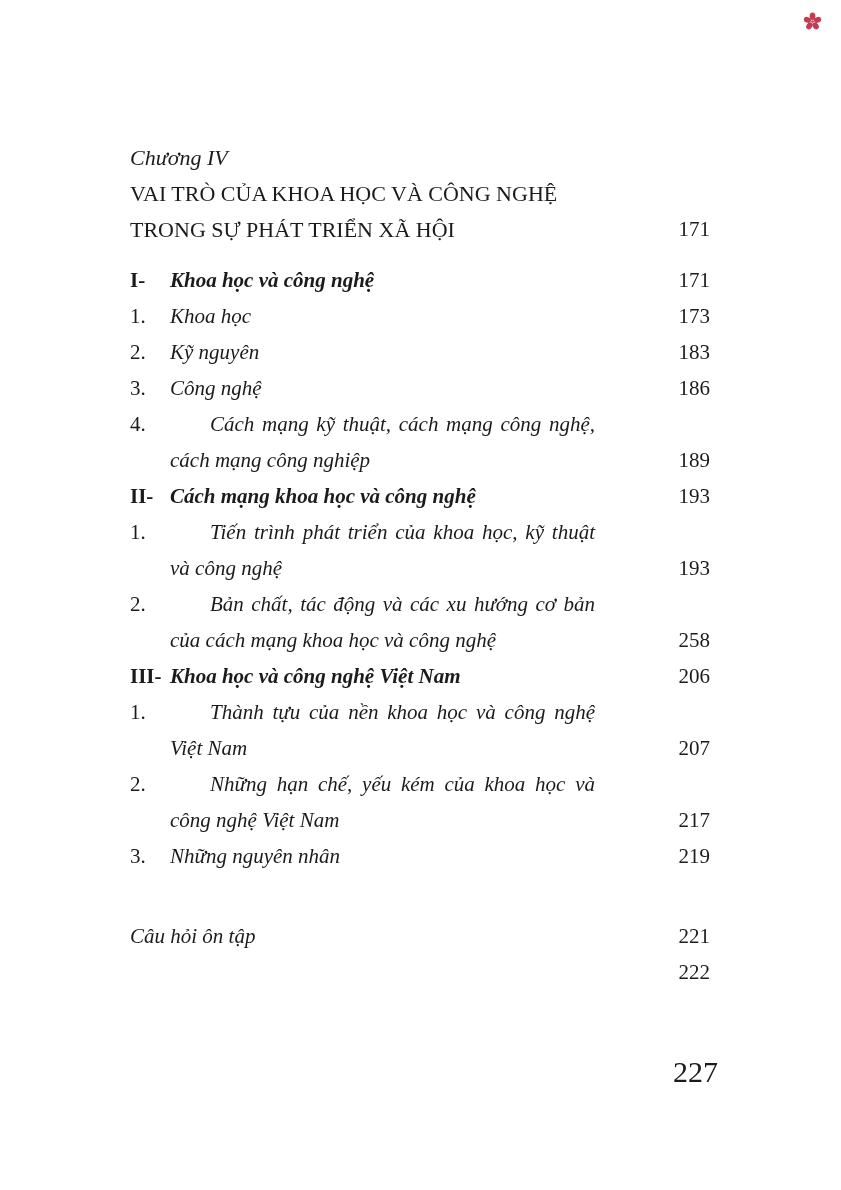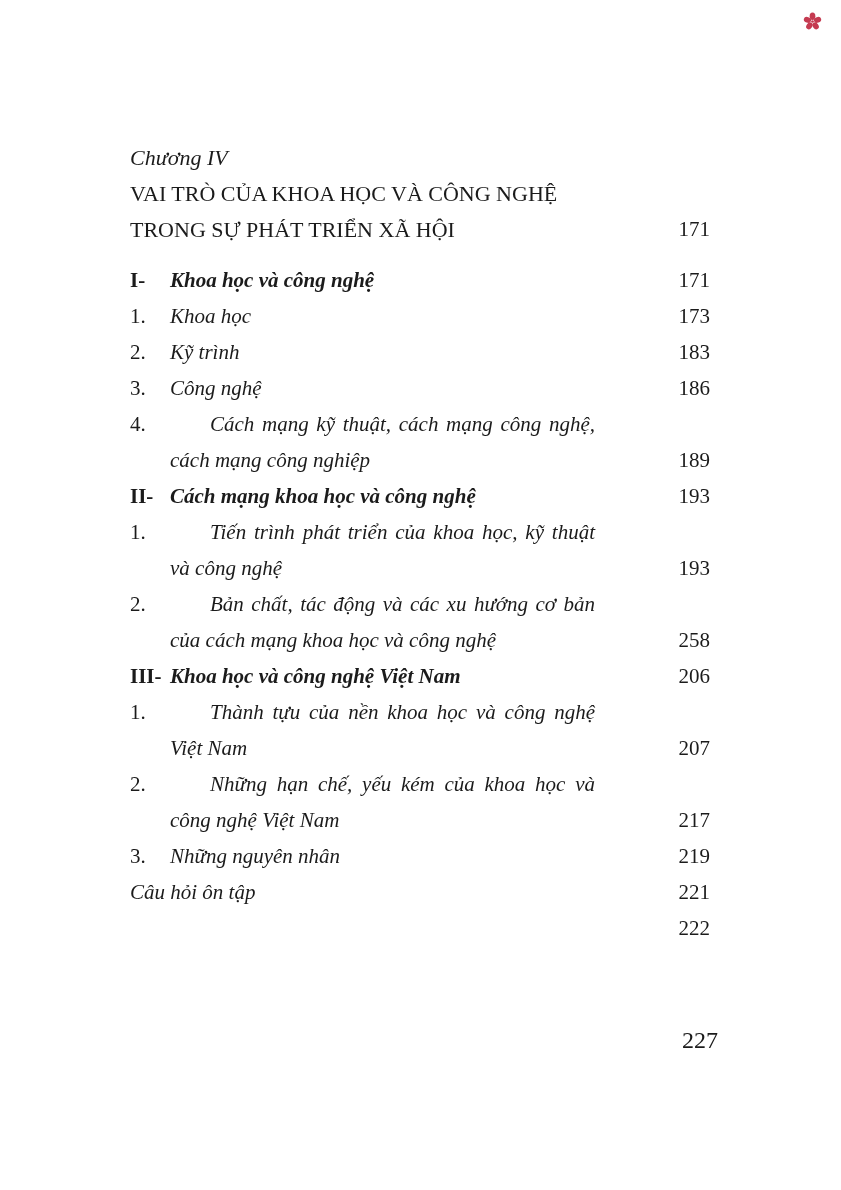--- a/index.html
+++ b/index.html
@@ -48,31 +48,31 @@
     top: 262px;
     width: 580px;
     font-size: 21px;
     line-height: 36px;
   }
   .row { display: flex; }
   .mk { width: 40px; flex: none; white-space: nowrap; }
   .tx { width: 425px; flex: none; }
   .pg { flex: 1; text-align: right; align-self: flex-end; font-weight: normal; font-style: normal; }
   .row.b .mk, .row.b .tx { font-weight: bold; }
-  .row.i .tx { font-style: italic; }
+  .row.i .tx { font-style: italic; margin-top: 44px; }
   .row.nomk .tx { width: 465px; }
   .ln { display: block; font-style: italic; }
   .j { text-align: justify; text-align-last: justify; margin-left: 40px; }
 
   
   .footer-page {
     position: absolute;
     right: 123px;
-    top: 1024px;
-    font-size: 24px;
+    top: 1056px;
+    font-size: 30px;
     line-height: 32px;
   }
 </style>
 </head>
 <body>
 
 <span class="flower">
   <svg width="19" height="19" viewBox="0 0 20 20" aria-hidden="true">
     <g fill="#c53b51">
       <ellipse cx="10" cy="4.4" rx="3.0" ry="3.9"></ellipse>
@@ -106,21 +106,21 @@
     <span class="mk">1.</span>
     <span class="tx">
         <span class="ln">Khoa học</span>
       </span>
     <span class="pg">173</span>
   </div>
 
   <div class="row">
     <span class="mk">2.</span>
     <span class="tx">
-        <span class="ln">Kỹ trình</span>
+        <span class="ln">Kỹ nguyên</span>
       </span>
     <span class="pg">183</span>
   </div>
 
   <div class="row">
     <span class="mk">3.</span>
     <span class="tx">
         <span class="ln">Công nghệ</span>
       </span>
     <span class="pg">186</span>

